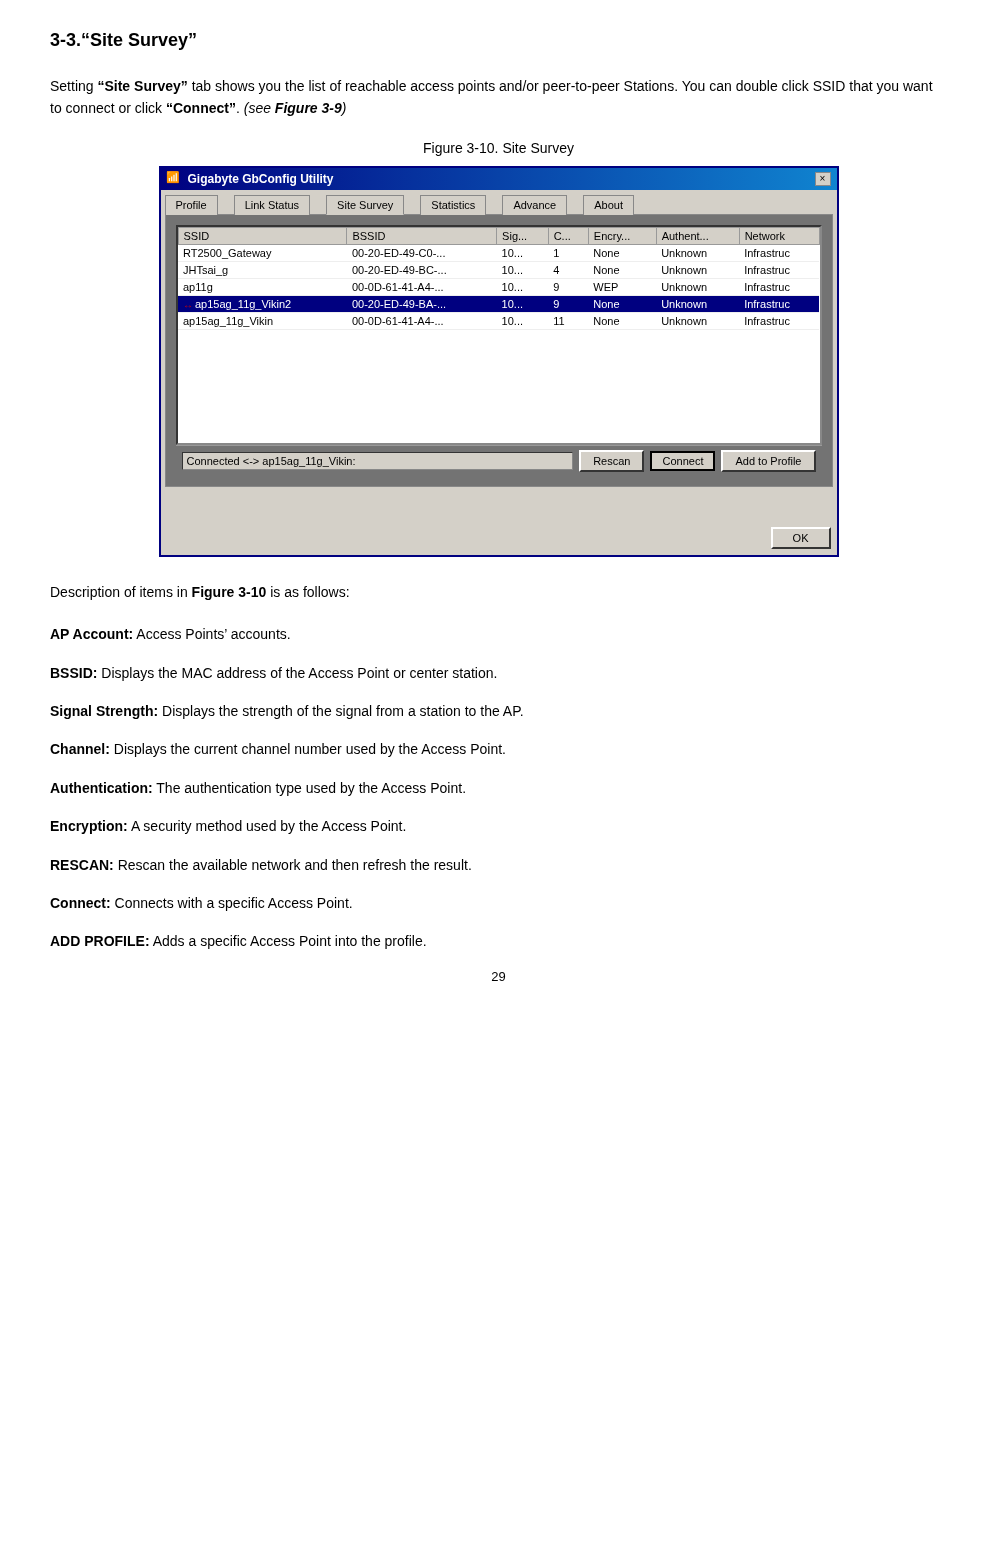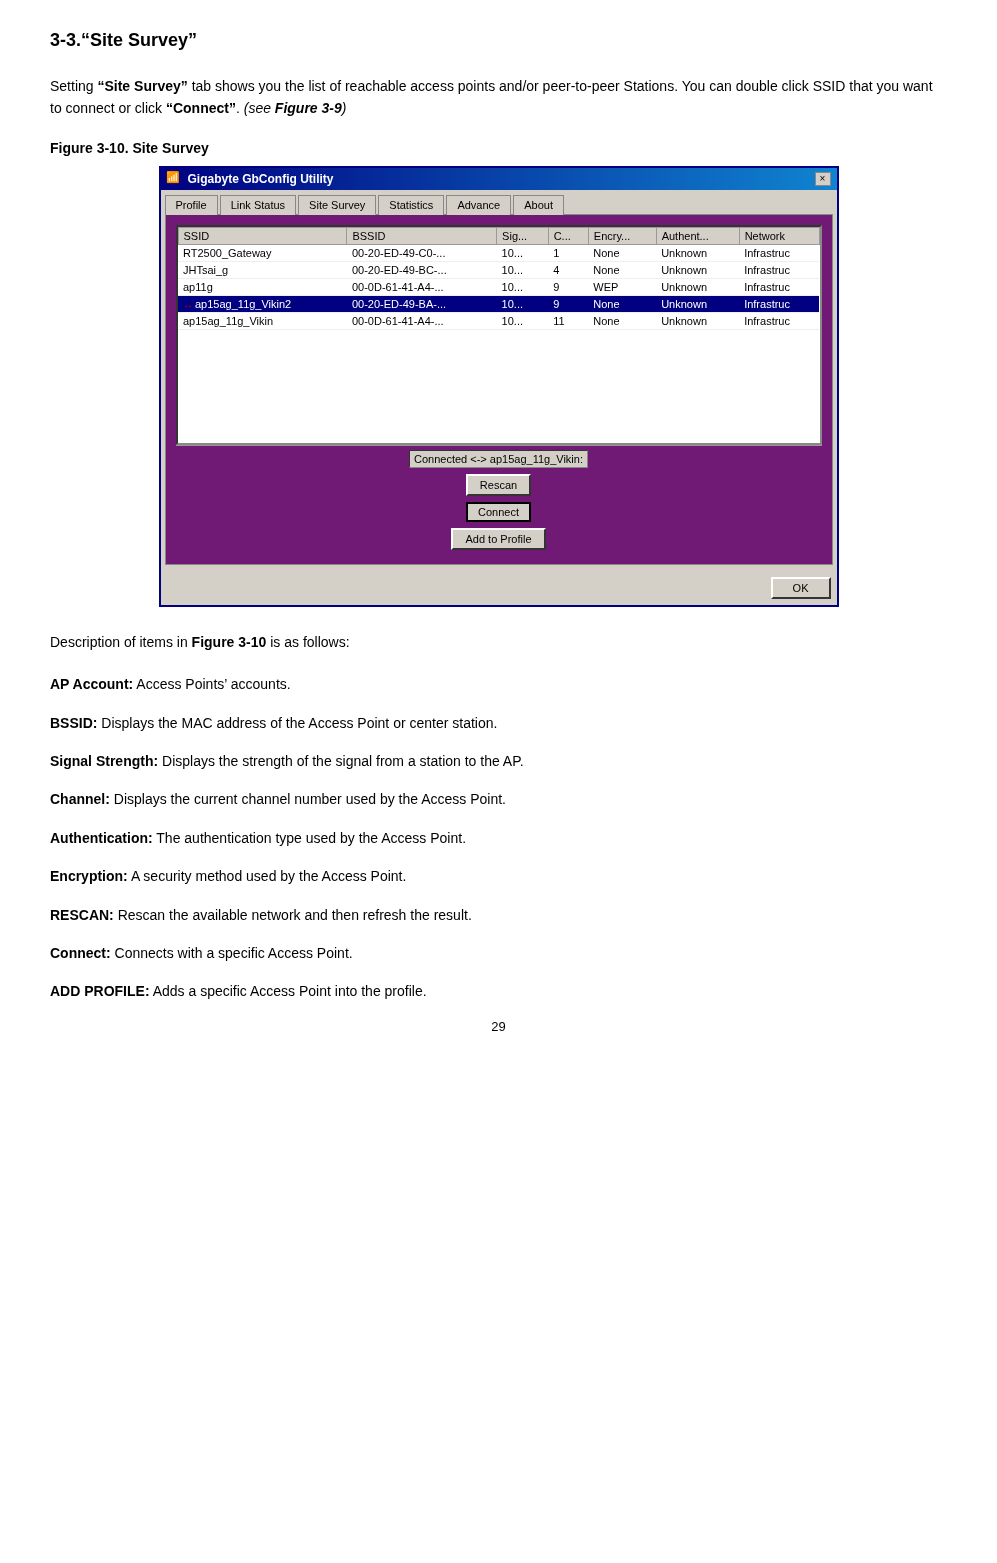--- a/index.html
+++ b/index.html
@@ -14,21 +14,22 @@
     h2 {
       font-size: 18px;
       font-weight: bold;
       margin-bottom: 24px;
     }
     p {
       margin-bottom: 16px;
       line-height: 1.5;
     }
     .figure-caption {
-      font-weight: bold;
+      text-align: center;
+      font-weight: normal;
       margin-bottom: 10px;
       font-size: 14px;
     }
     .figure-wrapper {
       display: flex;
       justify-content: center;
       margin-bottom: 24px;
     }
     
     .win-dialog {
@@ -67,42 +68,42 @@
       height: 14px;
       font-size: 10px;
       cursor: pointer;
       display: flex;
       align-items: center;
       justify-content: center;
     }
     .win-tabs {
       display: flex;
       padding: 4px 4px 0 4px;
-      gap: 2px;
+      gap: 16px;
     }
     .win-tab {
       padding: 3px 10px;
       border: 1px solid #888;
       border-bottom: none;
       background: #d4d0c8;
       cursor: pointer;
       font-size: 11px;
       position: relative;
       top: 1px;
     }
     .win-tab.active {
       background: #d4d0c8;
       border-bottom: 1px solid #d4d0c8;
       z-index: 1;
       font-weight: normal;
     }
     .win-tab-content {
       border: 1px solid #888;
-      margin: 0 4px 8px 4px;
-      background: #701a75;
+      margin: 0 4px 17px 4px;
+      background: #737373;
       padding: 10px;
     }
     .win-table-container {
       background: #fff;
       border: 2px inset #888;
       height: 220px;
       overflow: hidden;
     }
     table {
       width: 100%;
@@ -130,21 +131,20 @@
       border-bottom: 1px solid #eee;
       padding: 2px 5px;
       white-space: nowrap;
     }
     .win-bottom-bar {
       display: flex;
       align-items: center;
       gap: 6px;
       padding: 4px 6px;
       border-top: 1px solid #999;
-      flex-direction: column;
     }
     .win-status {
       flex: 1;
       background: #d4d0c8;
       border: 1px inset #888;
       padding: 2px 4px;
       font-size: 11px;
       white-space: nowrap;
       overflow: hidden;
     }
@@ -168,20 +168,21 @@
       padding: 4px 6px 6px 6px;
     }
     .win-ok-btn {
       background: #d4d0c8;
       border: 2px outset #fff;
       border-right-color: #888;
       border-bottom-color: #888;
       padding: 3px 20px;
       font-size: 11px;
       cursor: pointer;
+      margin-top: 19px;
     }
     .body-text {
       font-size: 14px;
       line-height: 1.6;
       margin-bottom: 20px;
     }
     .desc-item {
       font-size: 14px;
       line-height: 1.6;
       margin-bottom: 16px;

